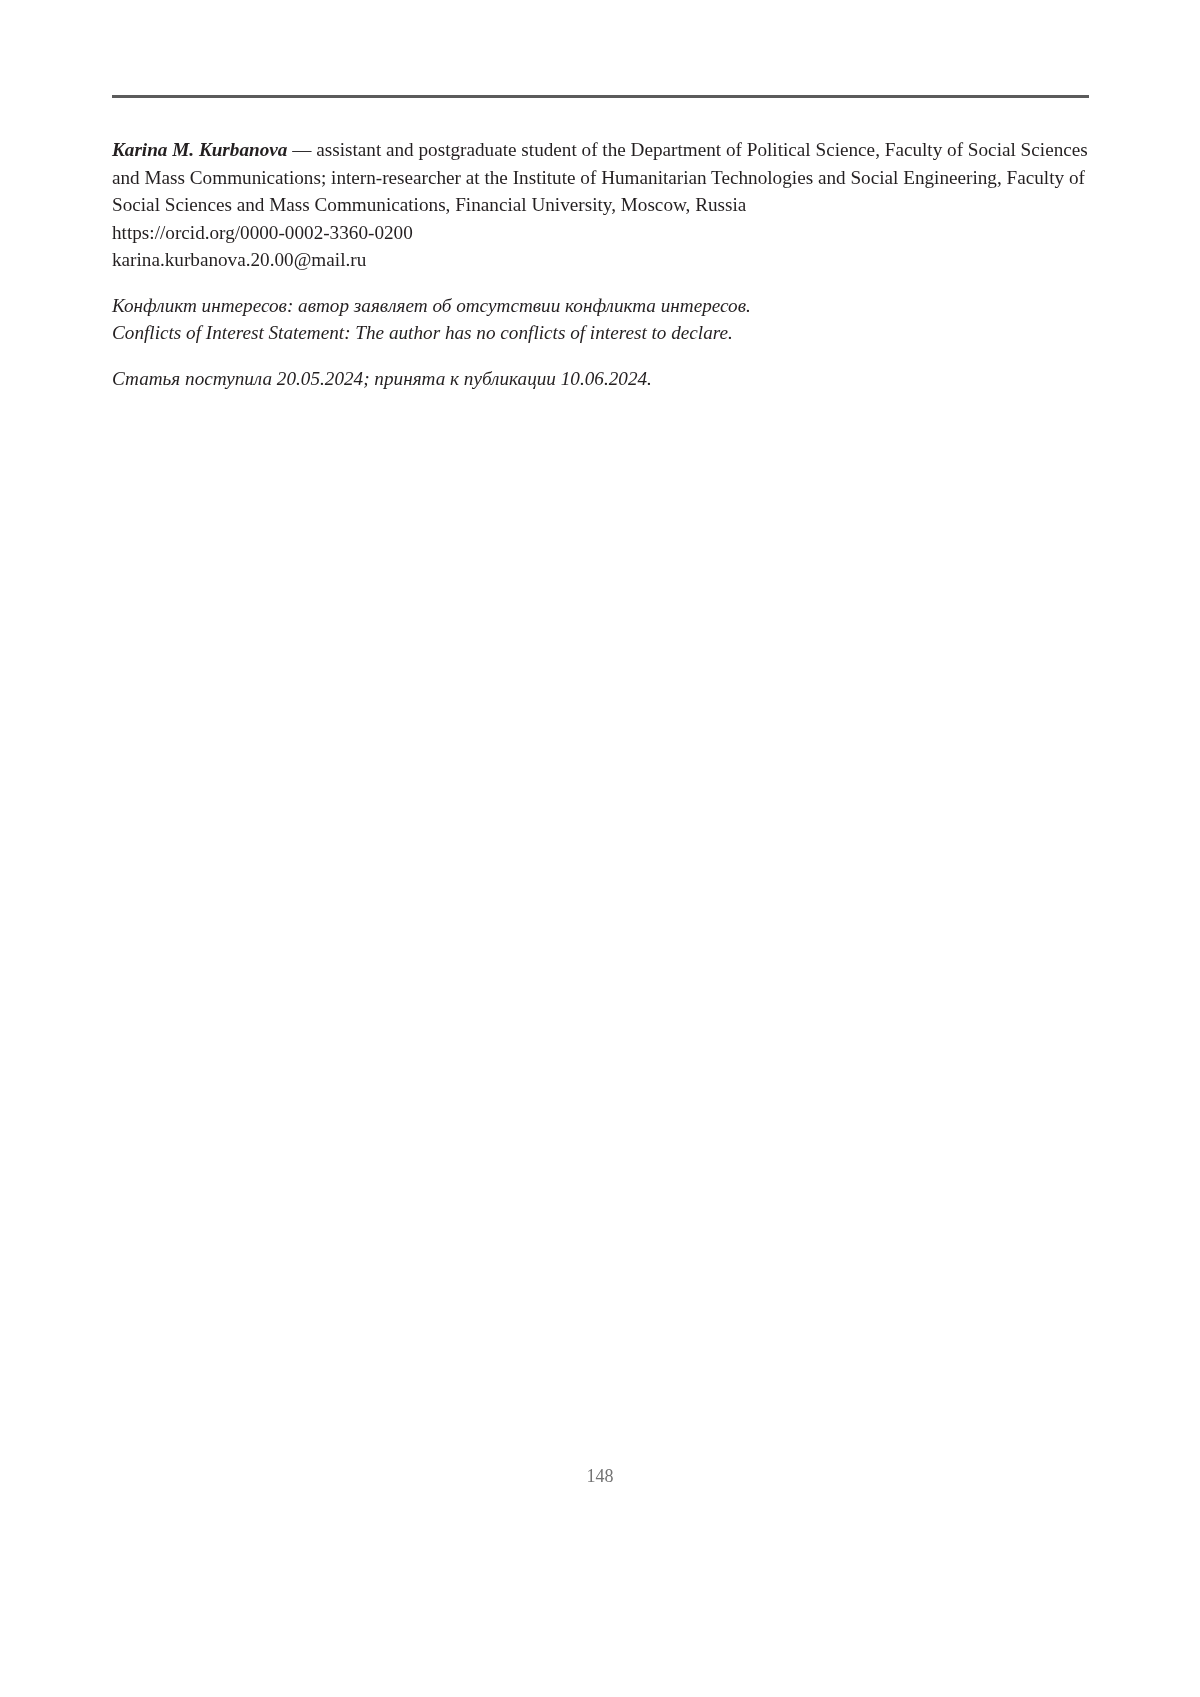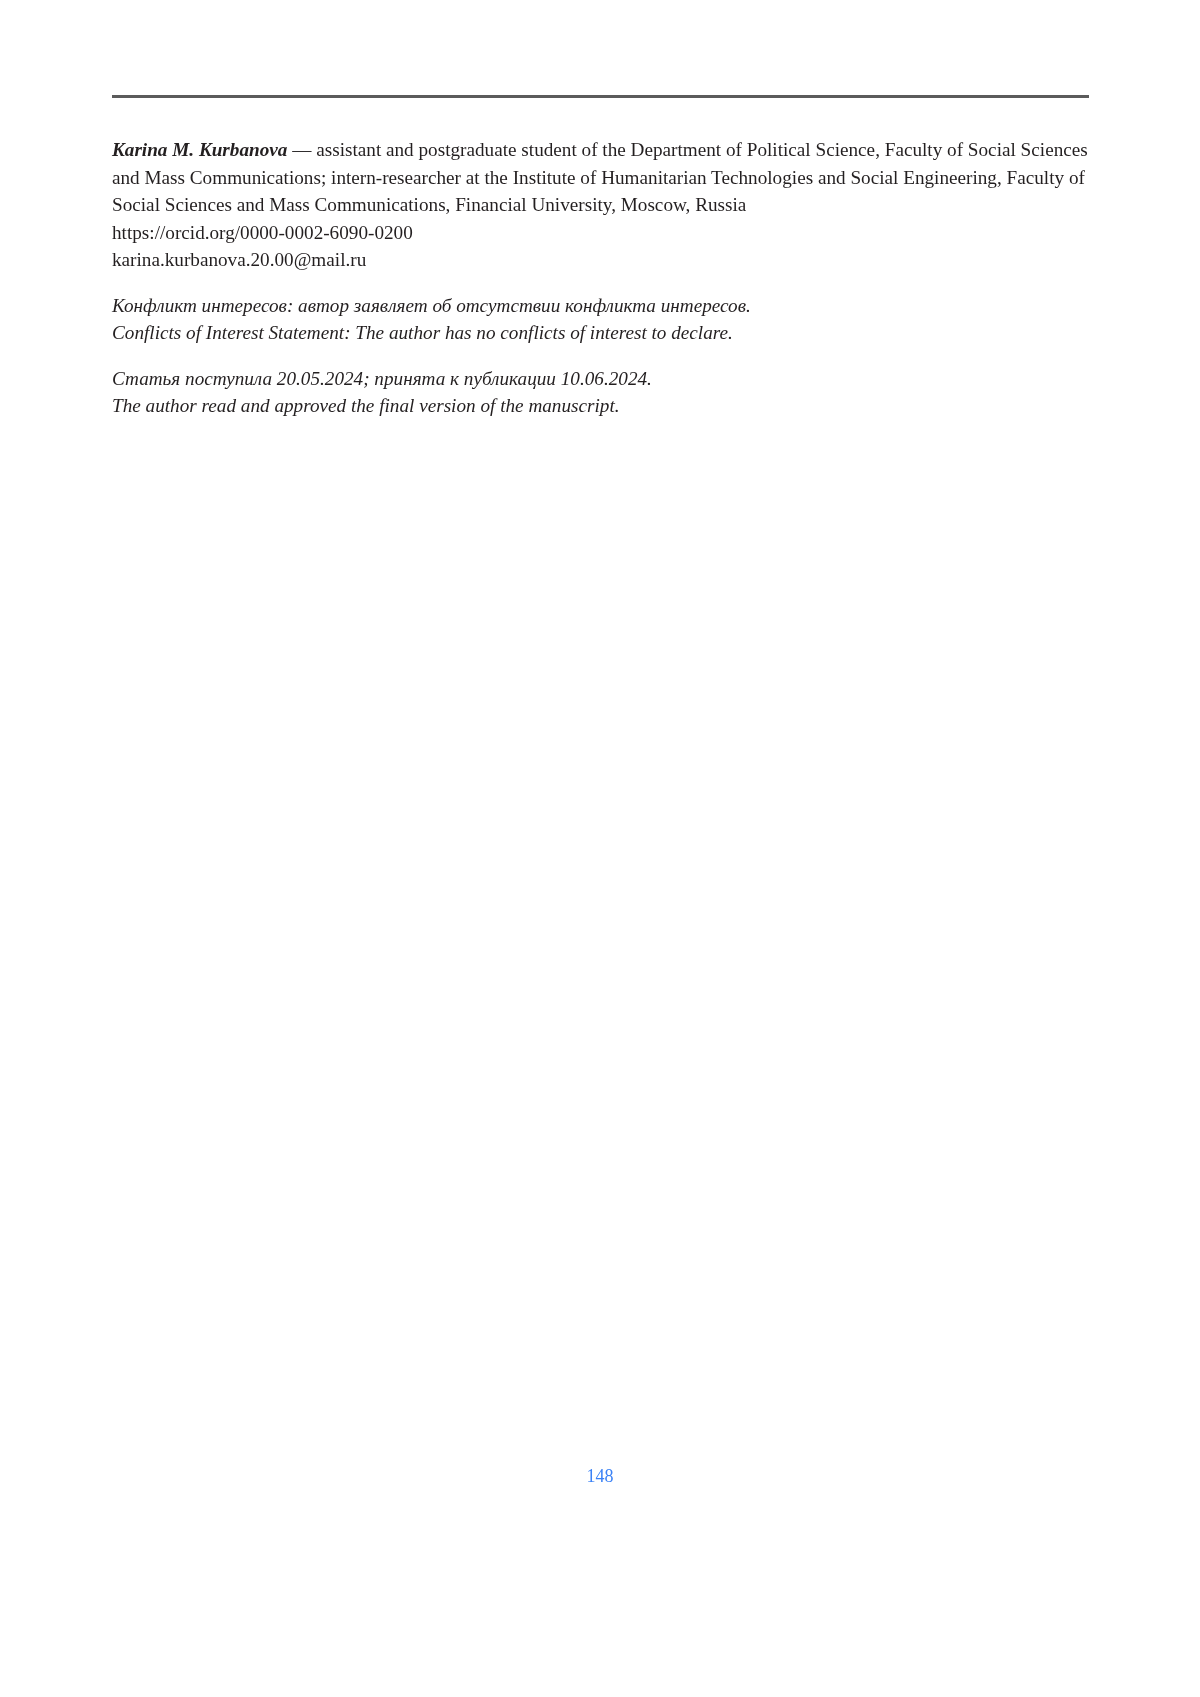--- a/index.html
+++ b/index.html
@@ -58,45 +58,44 @@
     font-style: italic;
   }
   .folio {
     position: absolute;
     left: 0;
     right: 0;
     top: 1466px;
     text-align: center;
     font-size: 18px;
     font-family: "Liberation Serif", serif;
-    color: #3b82f6;
+    color: #737373;
   }
 </style>
 </head>
 <body>
 
 <div class="page">
 
   <div class="top-rule"></div>
 
   <div class="content">
 
     <p class="para author-block"><span class="author-name">Karina M. Kurbanova</span><span> — </span><span>assistant and postgraduate student of the Department of Political Science, Faculty of Social Sciences and Mass Communications; intern-researcher at the Institute of Humanitarian Technologies and Social Engineering, Faculty of Social Sciences and Mass Communications, Financial University, Moscow, Russia</span></p>
 
-    <div class="plain-line">https://orcid.org/0000-0002-6090-0200</div>
+    <div class="plain-line">https://orcid.org/0000-0002-3360-0200</div>
 
     <div class="plain-line">karina.kurbanova.20.00@mail.ru</div>
 
     <div class="gap-block">
       <div class="plain-line italic">Конфликт интересов: автор заявляет об отсутствии конфликта интересов.</div>
       <div class="plain-line italic">Conflicts of Interest Statement: The author has no conflicts of interest to declare.</div>
     </div>
 
     <div class="gap-block">
       <div class="plain-line italic">Статья поступила 20.05.2024; принята к публикации 10.06.2024.</div>
-      <div class="plain-line italic">The author read and approved the final version of the manuscript.</div>
     </div>
 
   </div>
 
   <div class="folio">148</div>
 
 </div>
 
 </body></html>

